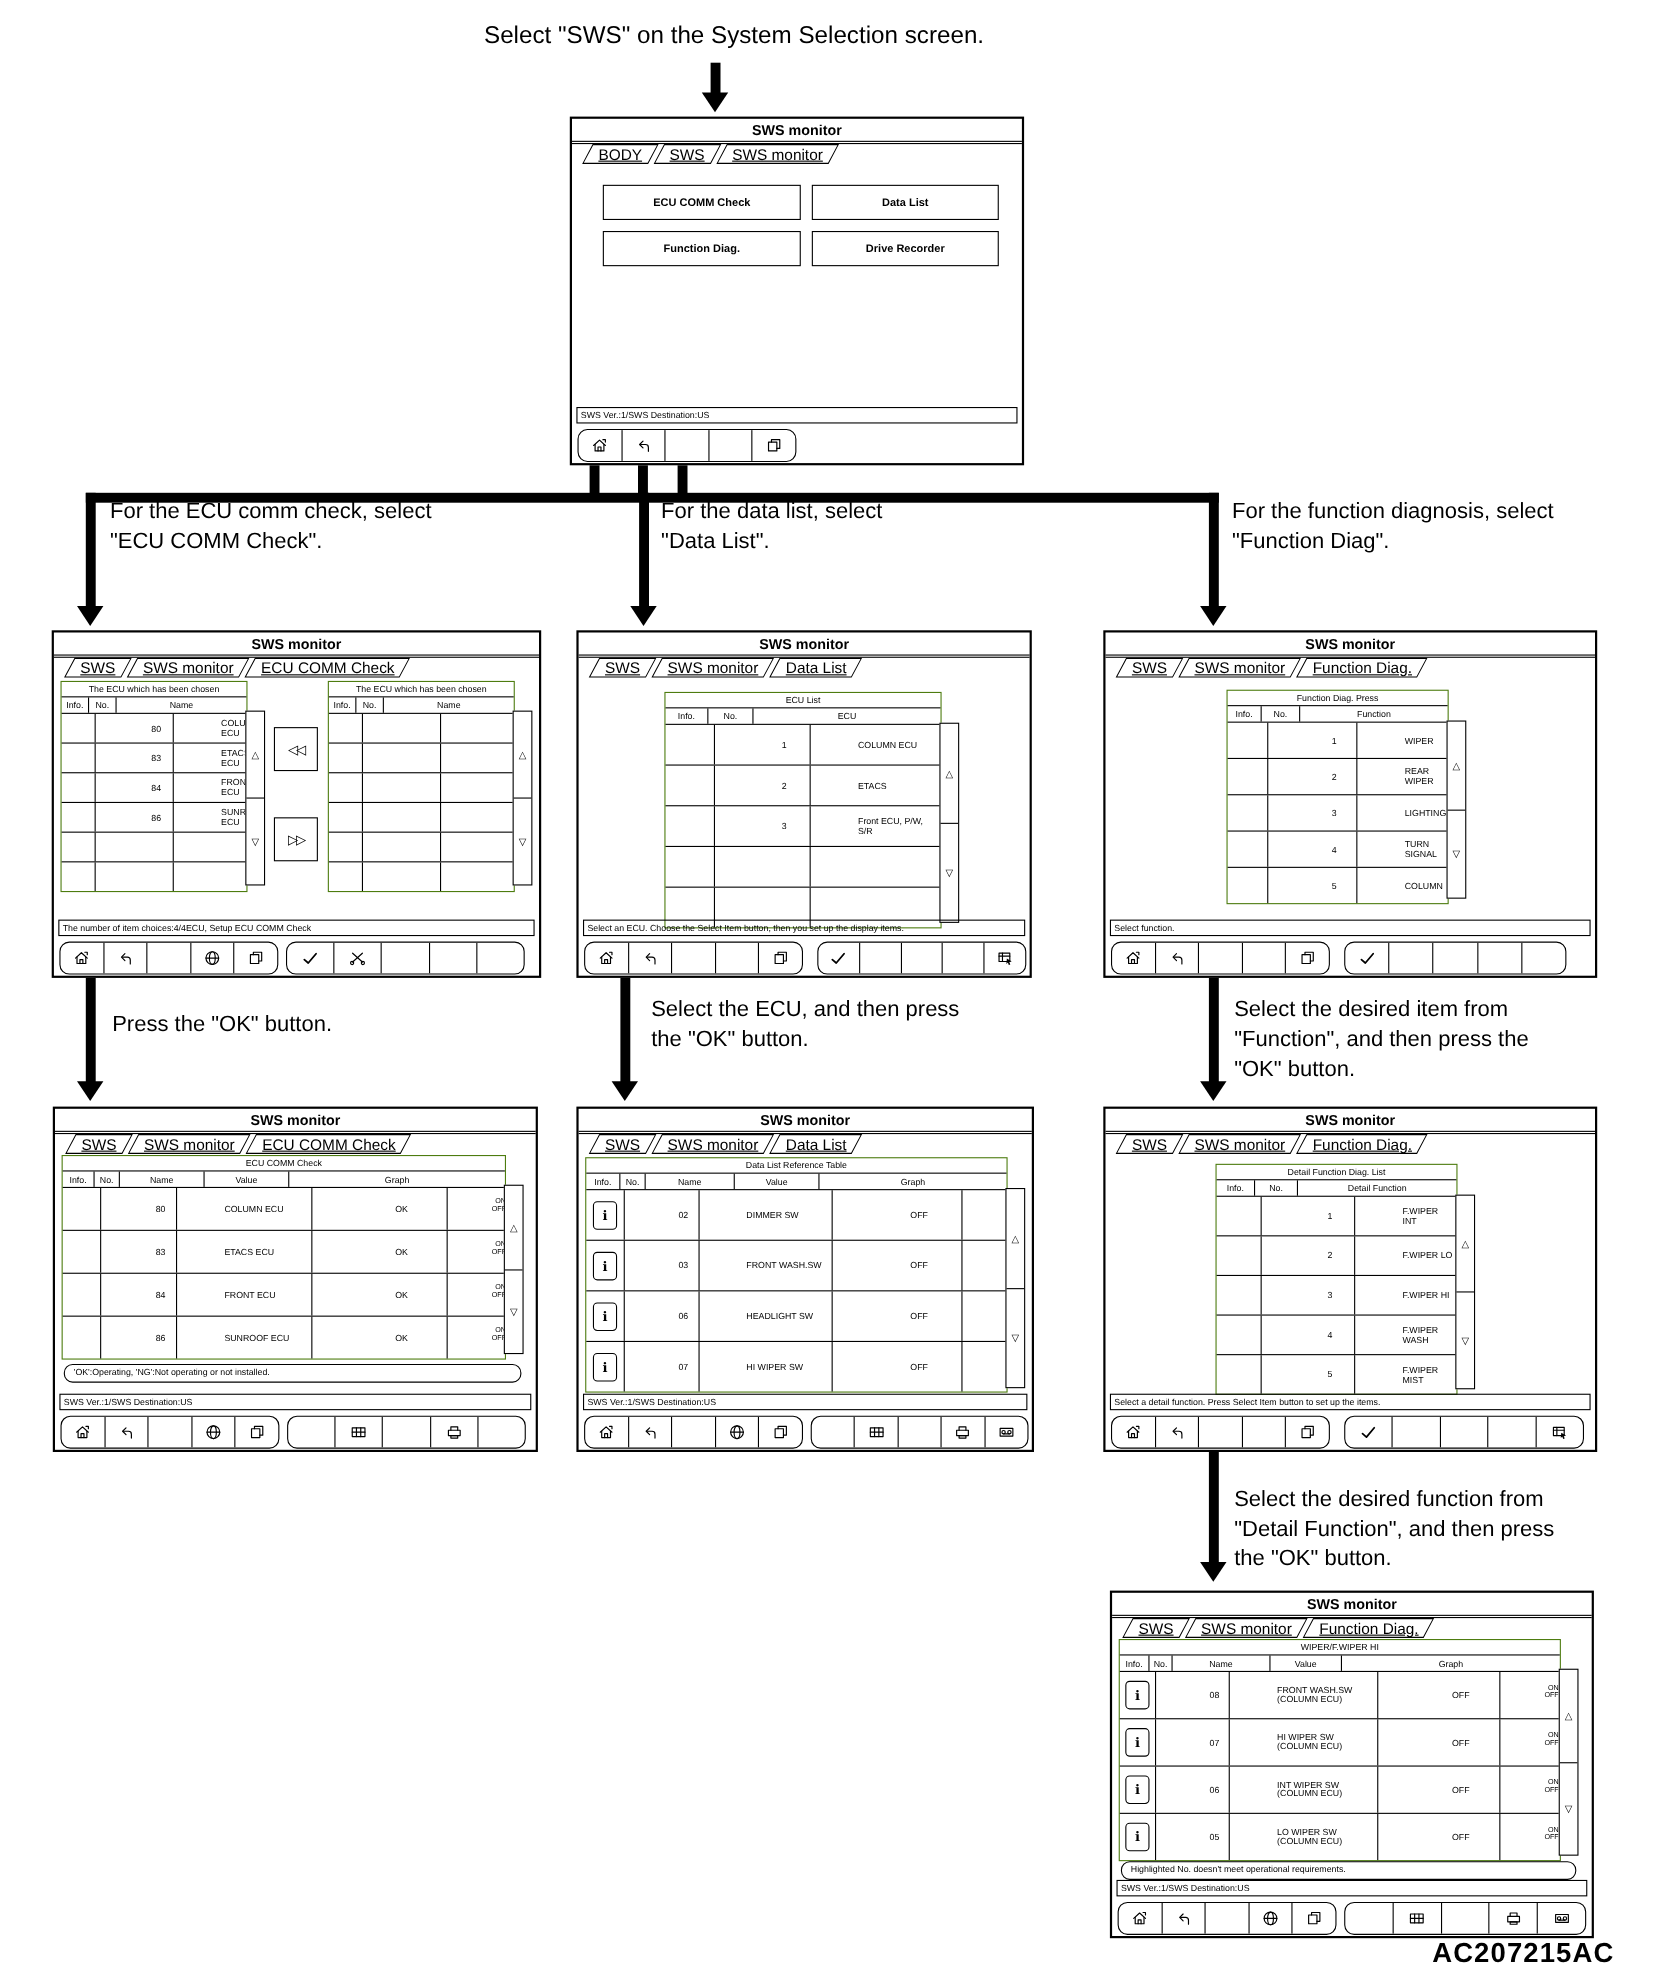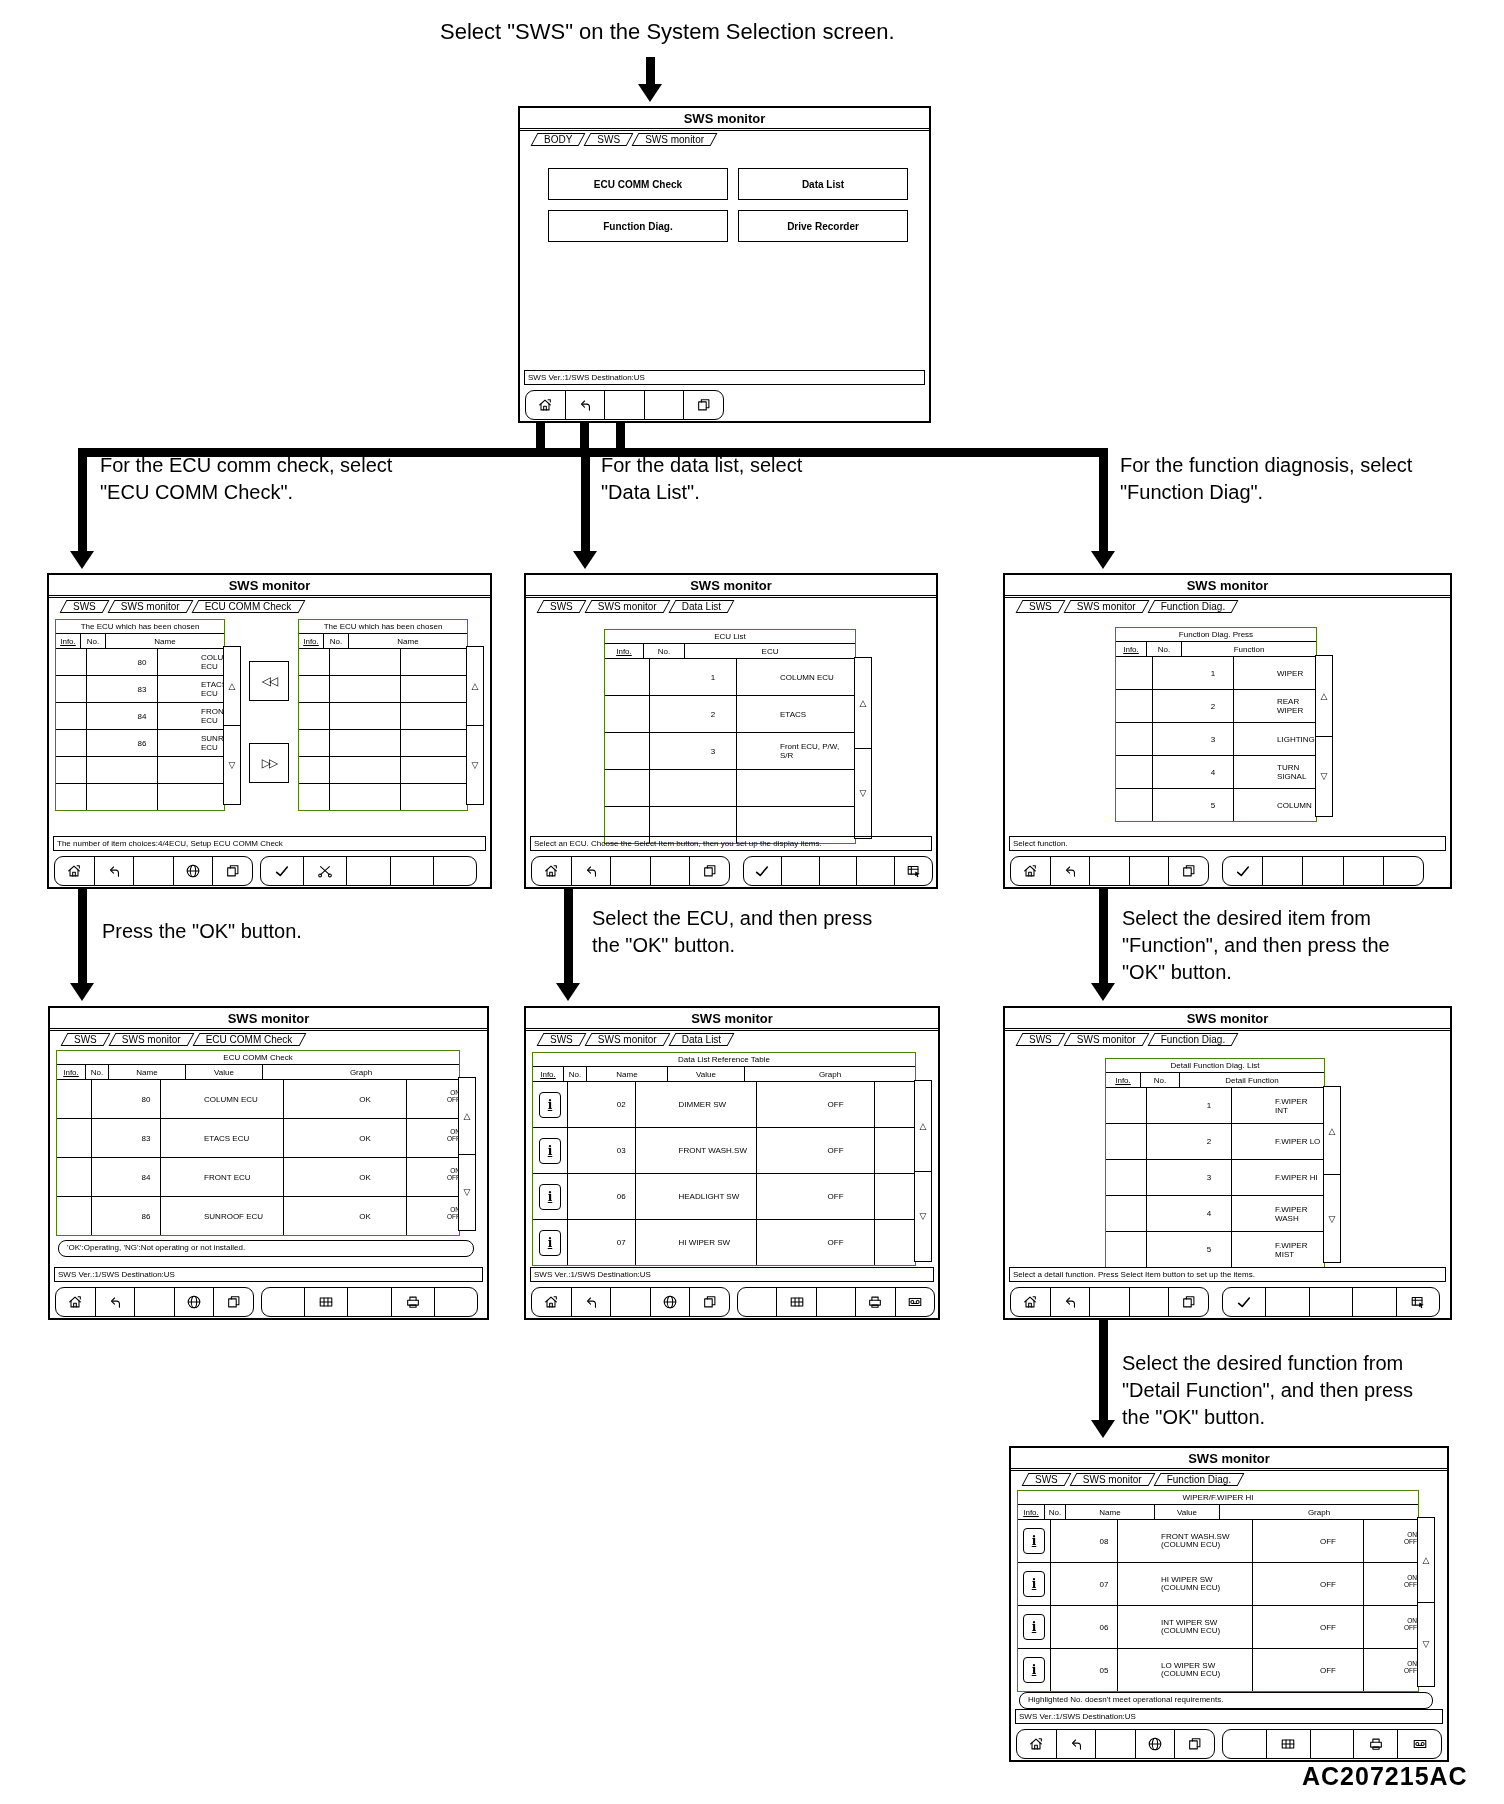--- a/index.html
+++ b/index.html
@@ -7,21 +7,21 @@
   
   .vbar,.hbar{position:absolute;background:#000;}
   .ah{position:absolute;width:0;height:0;border-left:12px solid transparent;border-right:12px solid transparent;border-top:18px solid #000;}
   .cap{position:absolute;font-size:20px;line-height:27px;}
   .cap.big{font-size:22px;}
   .figcode{position:absolute;font-size:25px;font-weight:bold;letter-spacing:1px;}
   
   .scr{position:absolute;border:2px solid #000;background:#fff;}
   .tb{height:20px;border-bottom:3px double #000;display:flex;align-items:center;justify-content:center;font-weight:bold;font-size:13px;}
   .tabs{position:relative;height:17px;display:flex;align-items:center;padding-left:14px;gap:5px;}
-  .tabs>span{position:relative;font-size:10px;padding:1px 10px;white-space:nowrap;}
+  .tabs>span{position:relative;font-size:14px;padding:1px 10px;white-space:nowrap;text-decoration:underline;}
   .tabs>span::before{content:"";position:absolute;inset:0;border:1px solid #000;transform:skewX(-28deg);}
   .ct{position:absolute;left:0;right:0;top:40px;bottom:52px;}
   .sb{position:absolute;left:4px;right:4px;bottom:36px;border:1px solid #000;height:13px;font-size:8px;line-height:13px;padding:0 3px;white-space:nowrap;overflow:hidden;}
   .nb{position:absolute;border:1px solid #000;border-radius:8px;font-size:8px;line-height:14px;height:15px;padding:0 8px;overflow:hidden;white-space:nowrap;}
   .tlb{position:absolute;left:3px;right:3px;bottom:3px;height:28px;}
   .g5{position:absolute;top:0;height:28px;border:1px solid #000;border-radius:9px;display:flex;overflow:hidden;}
   .g5 .c{flex:1;display:flex;align-items:center;justify-content:center;border-right:1px solid #000;}
   .g5 .c:last-child{border-right:none;}
   .ic{width:16px;height:16px;stroke:#000;fill:none;stroke-width:1.2;stroke-linecap:round;stroke-linejoin:round;}
   
@@ -33,21 +33,21 @@
   .th{border-bottom:1px solid #000;text-align:center;height:13px;line-height:13px;overflow:hidden;white-space:nowrap;}
   .hr{display:flex;border-bottom:1px solid #000;height:14px;}
   .hr>span{display:flex;align-items:center;justify-content:center;border-right:1px solid #000;overflow:hidden;}
   .hr>span:last-child{border-right:none;}
   .r{display:flex;border-bottom:1px solid #000;gap:40px;}
   .r:last-child{border-bottom:none;}
   .r>span{display:flex;align-items:center;border-right:1px solid #000;padding:0 3px;overflow:hidden;}
   .r>span:last-child{border-right:none;}
   .cn{justify-content:center;}
   .cv{justify-content:center;}
-  .ci{justify-content:center;text-decoration:underline;}
+  .ci{justify-content:center;}
   .scol{position:absolute;width:16px;border:1px solid #000;display:flex;flex-direction:column;background:#fff;}
   .scol .sarr{flex:1;display:flex;align-items:center;justify-content:center;font-size:9px;border-bottom:1px solid #000;}
   .scol .sarr:last-child{border-bottom:none;}
   
   .t2 .ci{width:24px;}.t2 .cn{width:24px;}.t2 .cm{flex:1;}.t2 .r{height:26px;}
   .t3 .ci{width:38px;}.t3 .cn{width:40px;}.t3 .cm{flex:1;}.t3 .r{height:36px;}
   .t4 .ci{width:30px;}.t4 .cn{width:34px;}.t4 .cm{flex:1;}.t4 .r{height:32px;}
   .t5 .ci{width:28px;}.t5 .cn{width:22px;}.t5 .cm{width:76px;}.t5 .cv{width:76px;}.t5 .cg{flex:1;}.t5 .r{height:38px;}
   .t6 .ci{width:30px;}.t6 .cn{width:22px;}.t6 .cm{width:80px;}.t6 .cv{width:76px;}.t6 .cg{flex:1;}.t6 .r{height:45px;}
   .t7 .ci{width:34px;}.t7 .cn{width:38px;}.t7 .cm{flex:1;}.t7 .r{height:35px;}

